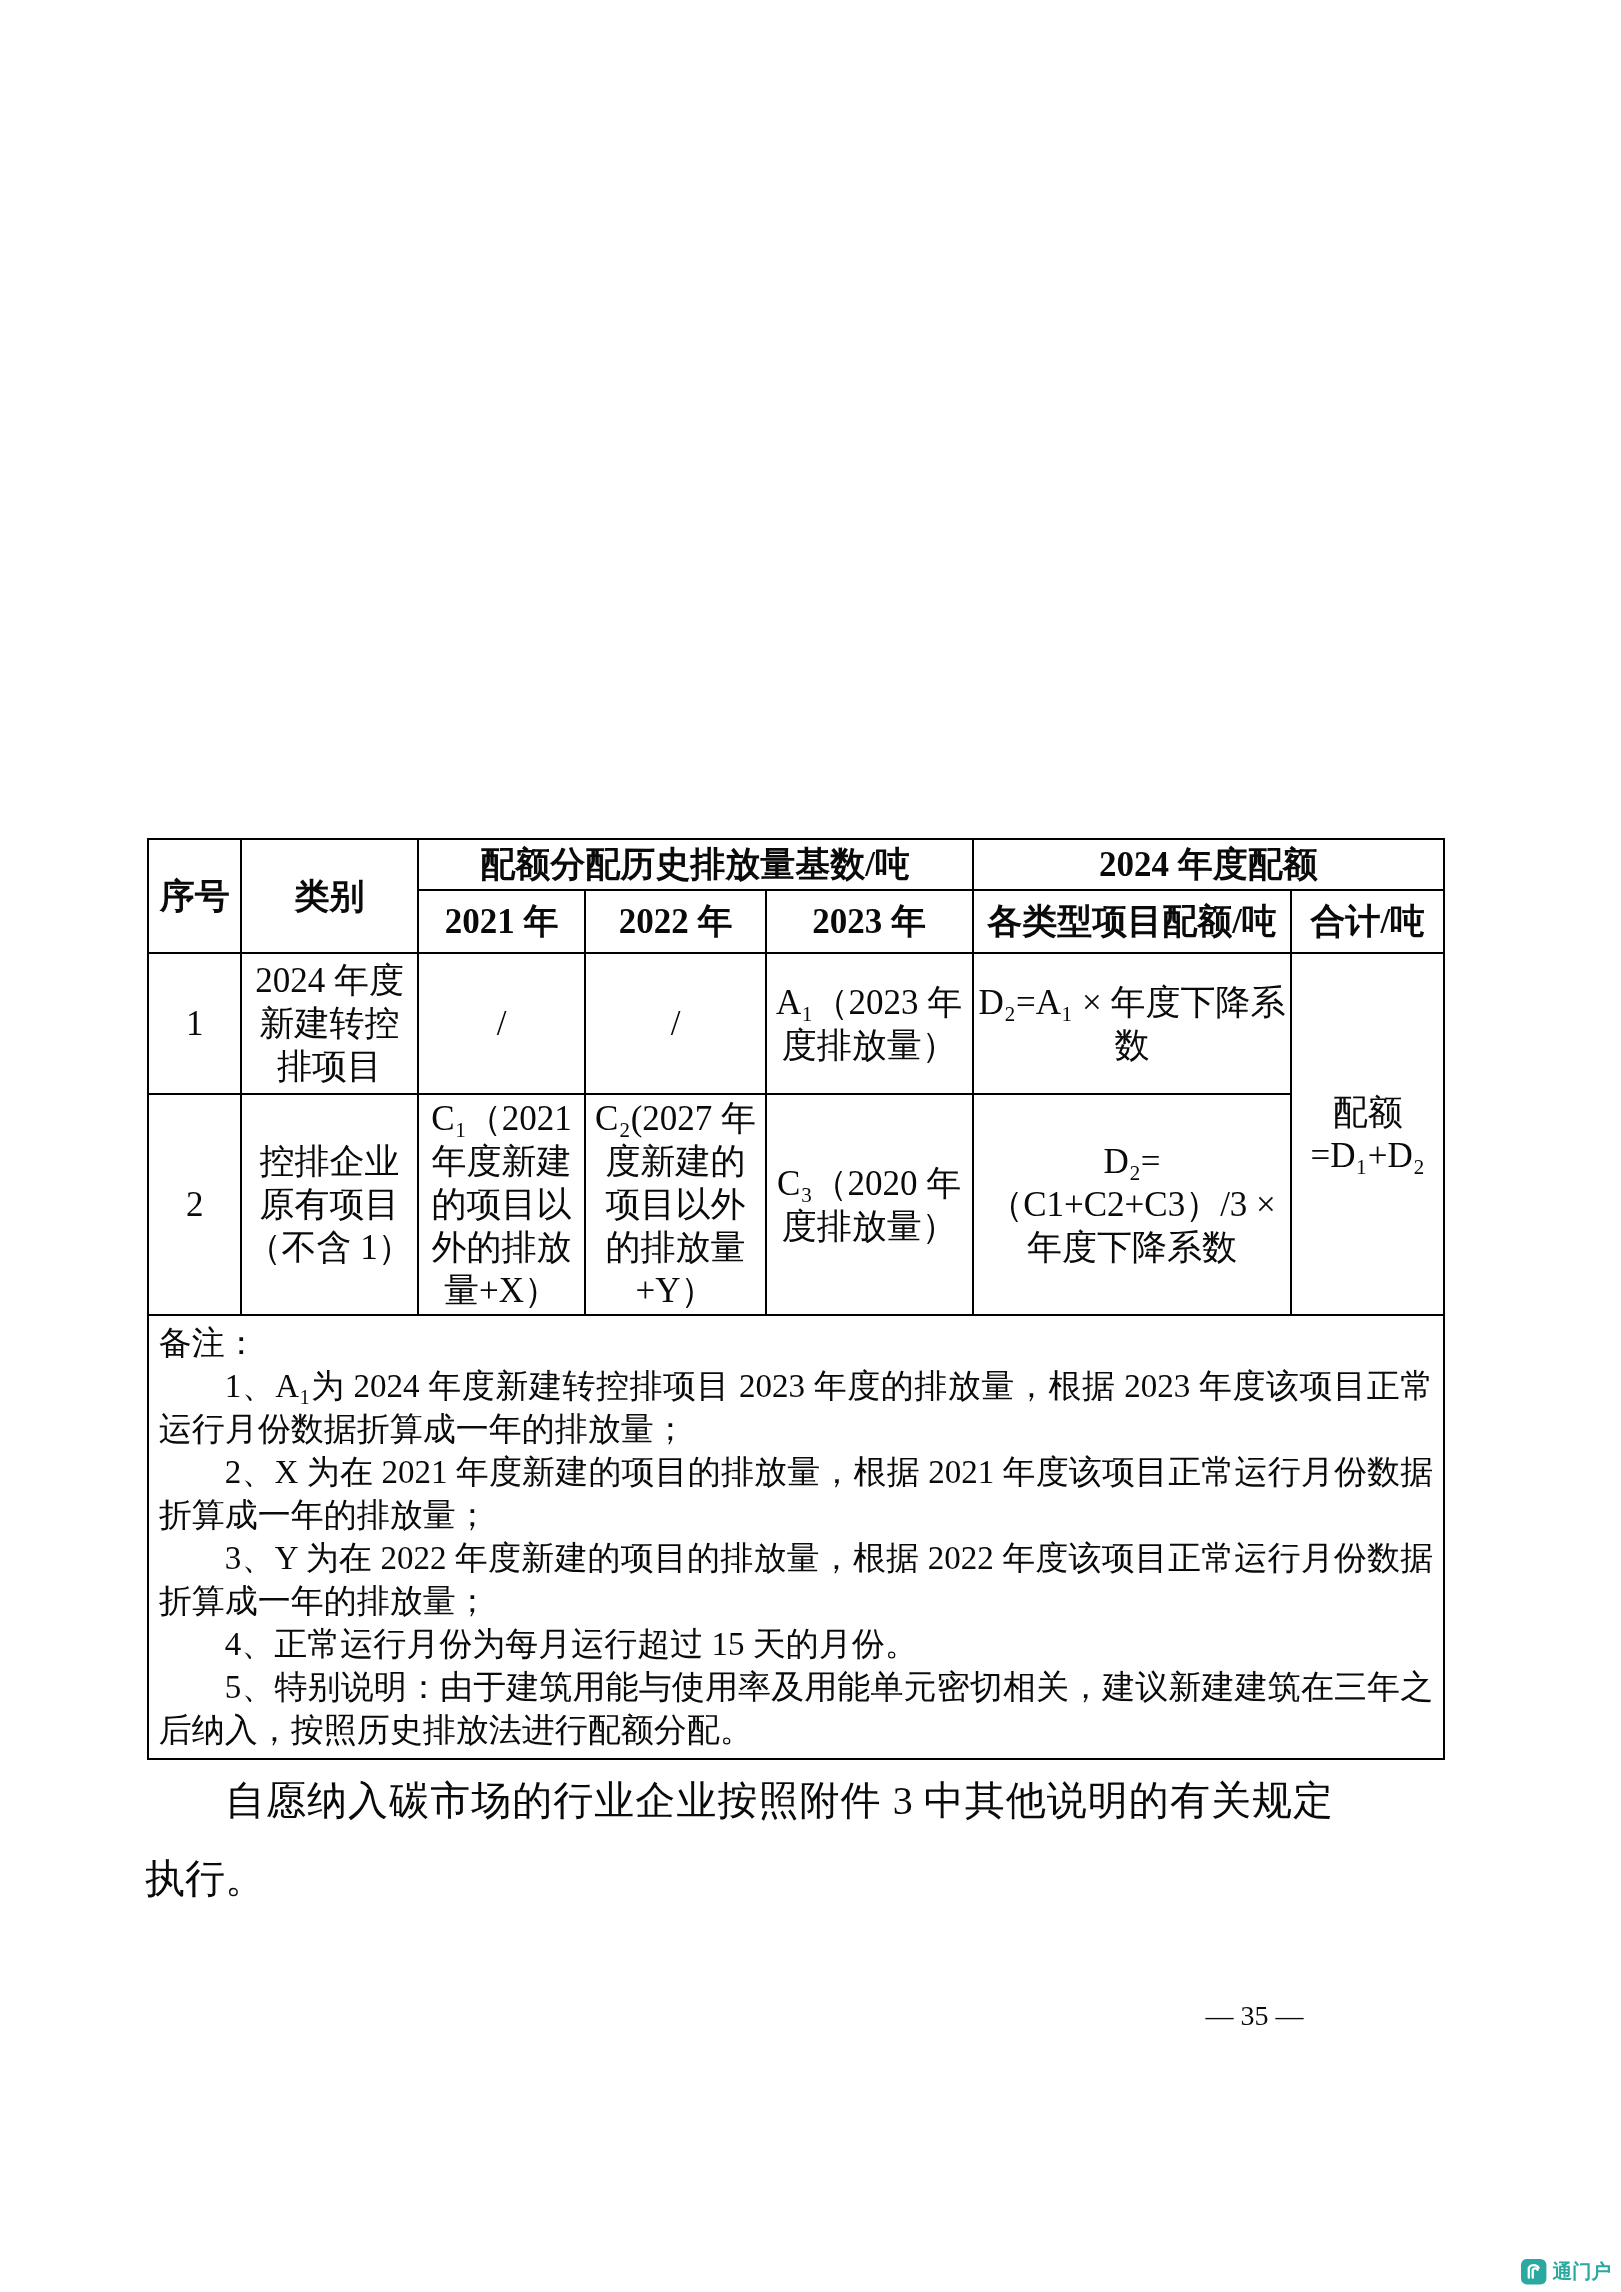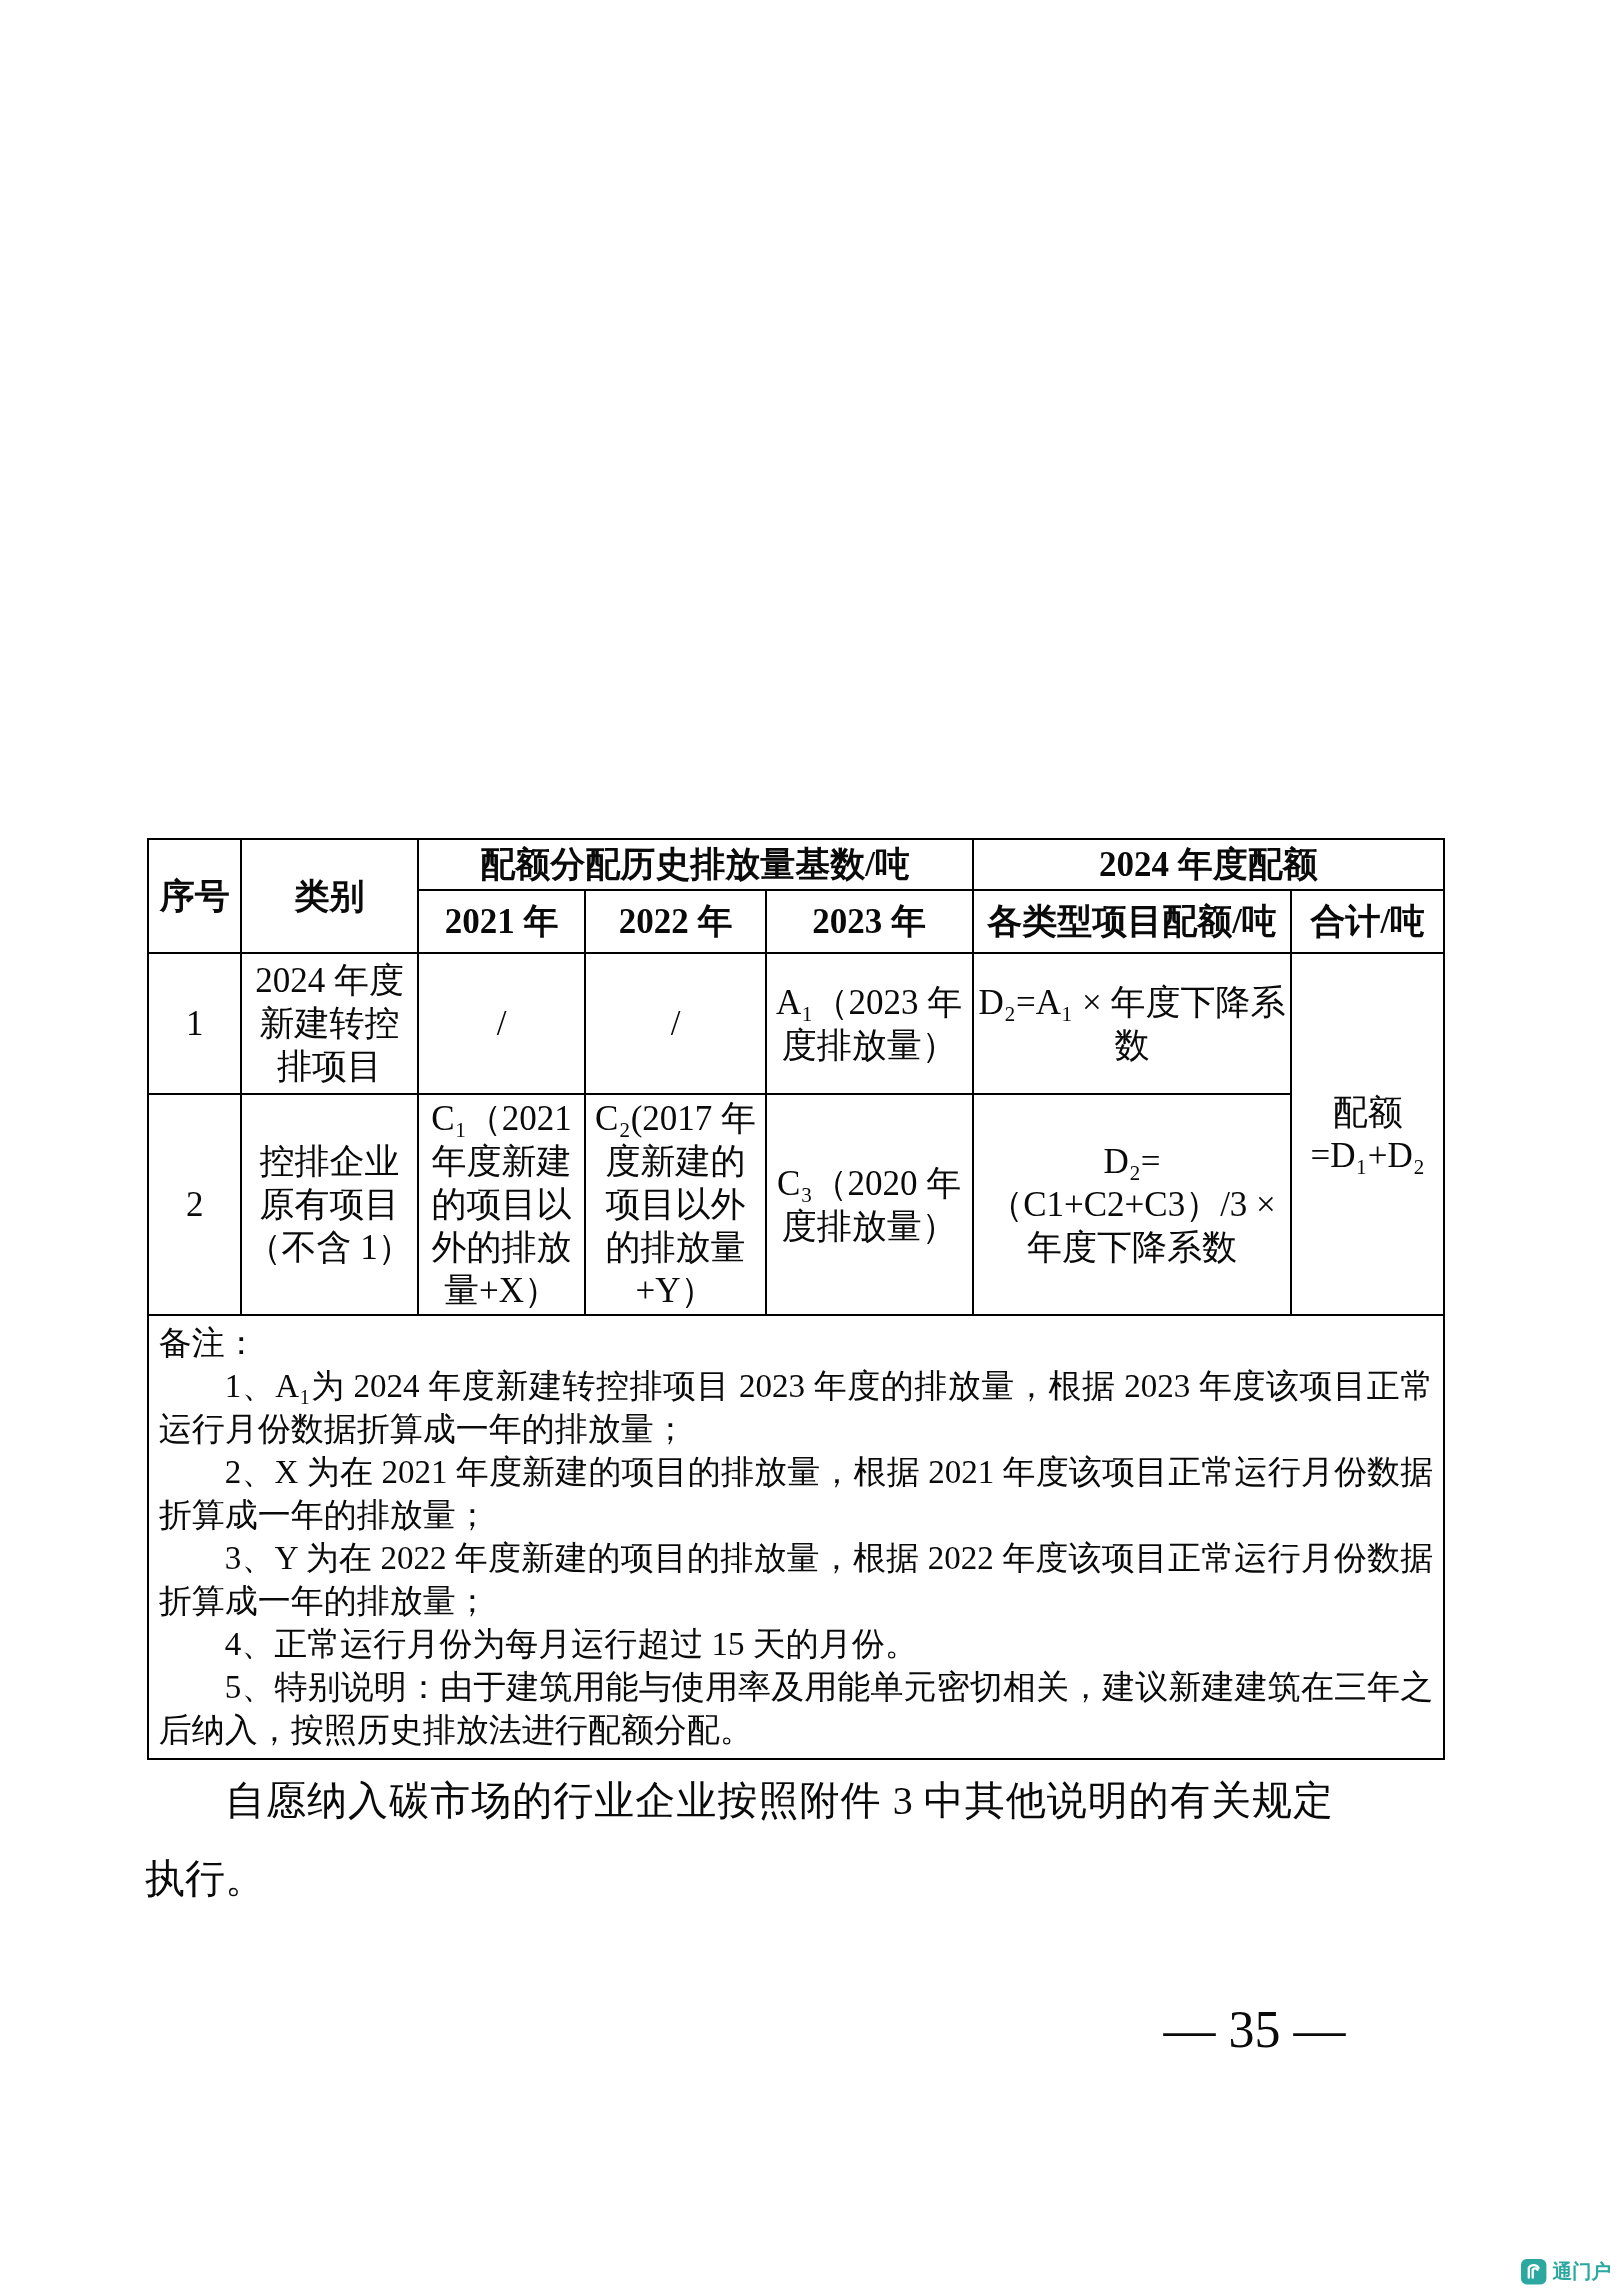--- a/index.html
+++ b/index.html
@@ -51,21 +51,21 @@
     font-weight:bold;font-size:42px;line-height:51px;
     text-indent:2em;color:#000;
   }
   .after-table p.body-par{
     margin:0;font-size:40px;line-height:78px;
     text-align:justify;text-indent:2em;
   }
   
   .page-number{
     position:absolute;top:2000px;left:1127px;width:255px;
-    text-align:center;font-size:52px;color:#0a0a0a;
+    text-align:center;font-size:28px;color:#0a0a0a;
   }
   
   .watermark{
     position:absolute;right:9.8px;bottom:7.8px;
     display:flex;align-items:flex-start;gap:4.9px;
     font-family:"Liberation Sans","DejaVu Sans",sans-serif;
   }
   .watermark .wm-text{font-size:19.6px;font-weight:bold;color:#2BA89F;}
   .wm-icon{display:inline-block;width:27.4px;height:27.4px;}
 </style>
@@ -105,21 +105,21 @@
         <td>/</td>
         <td>/</td>
         <td>A₁（2023 年度排放量）</td>
         <td>D₂=A₁ × 年度下降系数</td>
         <td rowspan="2">配额=D₁+D₂</td>
       </tr>
       <tr class="r-data2">
         <td>2</td>
         <td>控排企业原有项目（不含 1）</td>
         <td>C₁（2021 年度新建的项目以外的排放量+X）</td>
-        <td>C₂(2017 年度新建的项目以外的排放量+Y）</td>
+        <td>C₂(2027 年度新建的项目以外的排放量+Y）</td>
         <td>C₃（2020 年度排放量）</td>
         <td>D₂=（C1+C2+C3）/3 × 年度下降系数</td>
       </tr>
       <tr>
         <td colspan="7" class="notes-cell">
           <p>备注：</p>
           <p class="note">1、A₁为 2024 年度新建转控排项目 2023 年度的排放量，根据 2023 年度该项目正常运行月份数据折算成一年的排放量；</p>
           <p class="note">2、X 为在 2021 年度新建的项目的排放量，根据 2021 年度该项目正常运行月份数据折算成一年的排放量；</p>
           <p class="note">3、Y 为在 2022 年度新建的项目的排放量，根据 2022 年度该项目正常运行月份数据折算成一年的排放量；</p>
           <p class="note">4、正常运行月份为每月运行超过 15 天的月份。</p>

